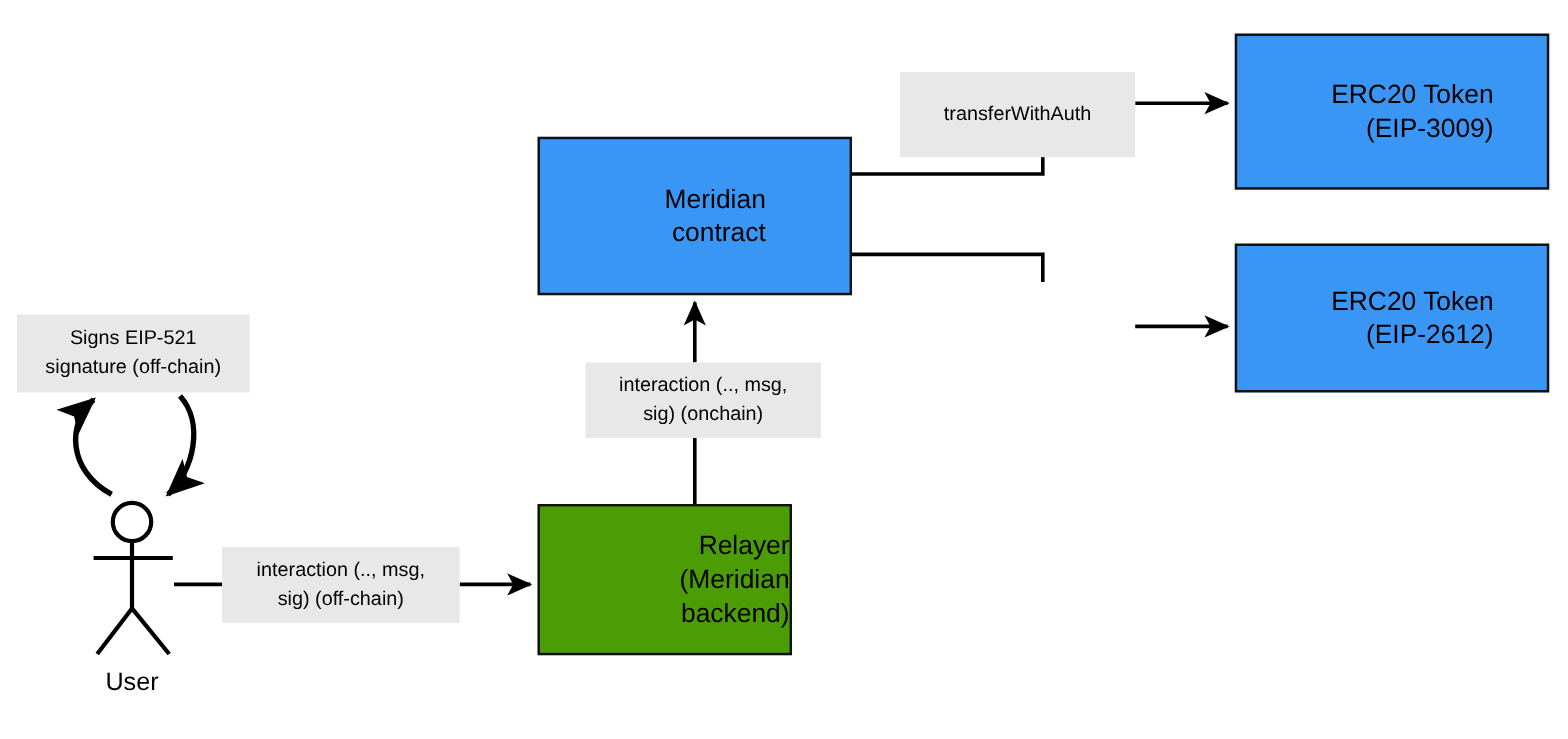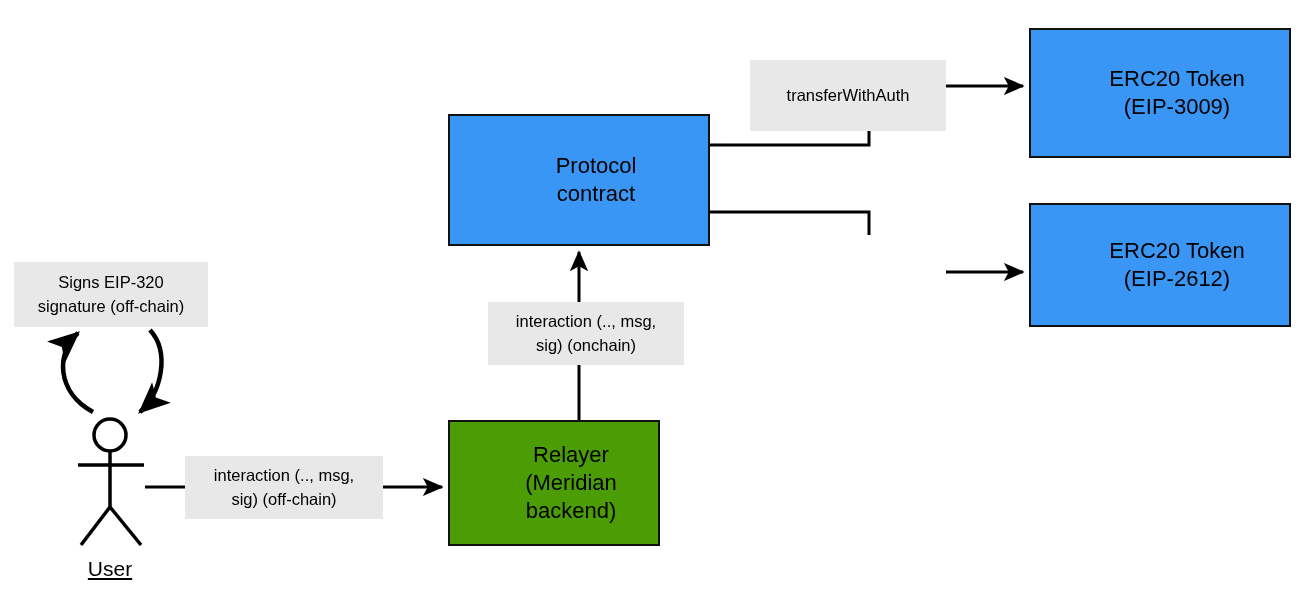--- a/index.html
+++ b/index.html
@@ -26,21 +26,21 @@
     height: 616px;
     pointer-events: none;
   }
   .node {
     position: absolute;
     box-sizing: border-box;
     border: 2px solid #111111;
     display: flex;
     align-items: center;
     justify-content: center;
-    text-align: center;
+    text-align: right;
     line-height: 1.28;
     white-space: pre-line;
     padding-left: 34px;
   }
   .node.blue {
     background: #3a96f5;
   }
   .node.green {
     background: #4c9c06;
   }
@@ -104,39 +104,39 @@
 
     <g>
       <circle cx="110" cy="435" r="16" fill="#ffffff" stroke="#000000" stroke-width="3.5"></circle>
       <line x1="110" y1="451" x2="110" y2="507" stroke="#000000" stroke-width="3.5"></line>
       <line x1="78" y1="465" x2="144" y2="465" stroke="#000000" stroke-width="3.5"></line>
       <line x1="110" y1="507" x2="81" y2="545" stroke="#000000" stroke-width="3.5"></line>
       <line x1="110" y1="507" x2="141" y2="545" stroke="#000000" stroke-width="3.5"></line>
     </g>
   </svg>
 
-  <div class="node blue fs22" style="left:448px; top:114px; width:262px; height:132px;">Protocol
+  <div class="node blue fs22" style="left:448px; top:114px; width:262px; height:132px;">Meridian
 contract</div>
 
   <div class="node blue fs22" style="left:1029px; top:28px; width:262px; height:130px;">ERC20 Token
 (EIP-3009)</div>
 
   <div class="node blue fs22" style="left:1029px; top:203px; width:262px; height:124px;">ERC20 Token
 (EIP-2612)</div>
 
   <div class="node green fs22" style="left:448px; top:420px; width:212px; height:126px;">Relayer
 (Meridian backend)</div>
 
   <div class="label-box fs17" style="left:750px; top:60px; width:196px; height:71px;">transferWithAuth</div>
 
 
   <div class="label-box fs17" style="left:488px; top:302px; width:196px; height:63px;">interaction (.., msg,
 sig) (onchain)</div>
 
   <div class="label-box fs17" style="left:185px; top:456px; width:198px; height:63px;">interaction (.., msg,
 sig) (off-chain)</div>
 
-  <div class="label-box fs17" style="left:14px; top:262px; width:194px; height:65px;">Signs EIP-320
+  <div class="label-box fs17" style="left:14px; top:262px; width:194px; height:65px;">Signs EIP-521
 signature (off-chain)</div>
 
-  <div class="actor-caption fs21" style="left:56px; top:557px; width:108px;text-decoration:underline;">User</div>
+  <div class="actor-caption fs21" style="left:56px; top:557px; width:108px;">User</div>
 
 </div>
 
 </body></html>

